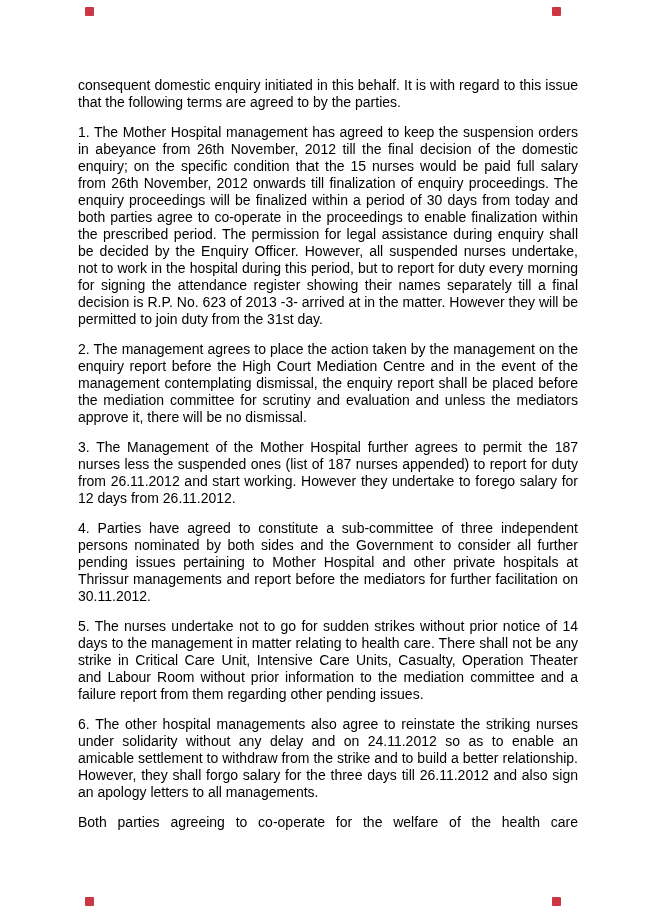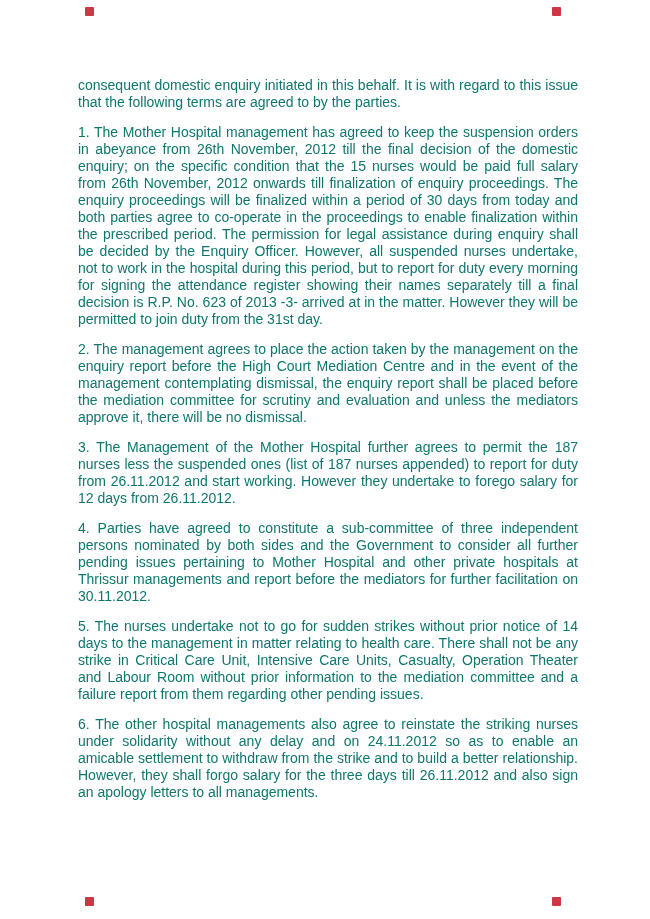--- a/index.html
+++ b/index.html
@@ -50,23 +50,24 @@
 </head>
 <body style="background: rgb(255, 255, 255);">
 
 <div class="page">
 
   <span class="corner-marker marker-tl" style="background: rgb(205, 54, 69);"></span>
   <span class="corner-marker marker-tr" style="background: rgb(205, 54, 69);"></span>
   <span class="corner-marker marker-bl" style="background: rgb(205, 54, 69);"></span>
   <span class="corner-marker marker-br" style="background: rgb(205, 54, 69);"></span>
 
-  <div class="content" style="color: #0f766e;">
+  <div class="content" style="color: #000000;">
     <p>consequent domestic enquiry initiated in this behalf. It is with regard to this issue that the following terms are agreed to by the parties.</p>
     <p>1. The Mother Hospital management has agreed to keep the suspension orders in abeyance from 26th November, 2012 till the final decision of the domestic enquiry; on the specific condition that the 15 nurses would be paid full salary from 26th November, 2012 onwards till finalization of enquiry proceedings. The enquiry proceedings will be finalized within a period of 30 days from today and both parties agree to co-operate in the proceedings to enable finalization within the prescribed period. The permission for legal assistance during enquiry shall be decided by the Enquiry Officer. However, all suspended nurses undertake, not to work in the hospital during this period, but to report for duty every morning for signing the attendance register showing their names separately till a final decision is R.P. No. 623 of 2013 -3- arrived at in the matter. However they will be permitted to join duty from the 31st day.</p>
     <p>2. The management agrees to place the action taken by the management on the enquiry report before the High Court Mediation Centre and in the event of the management contemplating dismissal, the enquiry report shall be placed before the mediation committee for scrutiny and evaluation and unless the mediators approve it, there will be no dismissal.</p>
     <p>3. The Management of the Mother Hospital further agrees to permit the 187 nurses less the suspended ones (list of 187 nurses appended) to report for duty from 26.11.2012 and start working. However they undertake to forego salary for 12 days from 26.11.2012.</p>
     <p>4. Parties have agreed to constitute a sub-committee of three independent persons nominated by both sides and the Government to consider all further pending issues pertaining to Mother Hospital and other private hospitals at Thrissur managements and report before the mediators for further facilitation on 30.11.2012.</p>
     <p>5. The nurses undertake not to go for sudden strikes without prior notice of 14 days to the management in matter relating to health care. There shall not be any strike in Critical Care Unit, Intensive Care Units, Casualty, Operation Theater and Labour Room without prior information to the mediation committee and a failure report from them regarding other pending issues.</p>
     <p>6. The other hospital managements also agree to reinstate the striking nurses under solidarity without any delay and on 24.11.2012 so as to enable an amicable settlement to withdraw from the strike and to build a better relationship. However, they shall forgo salary for the three days till 26.11.2012 and also sign an apology letters to all managements.</p>
+    <p class="continued">Both parties agreeing to co-operate for the welfare of the health care</p>
   </div>
 
 </div>
 
 </body></html>

